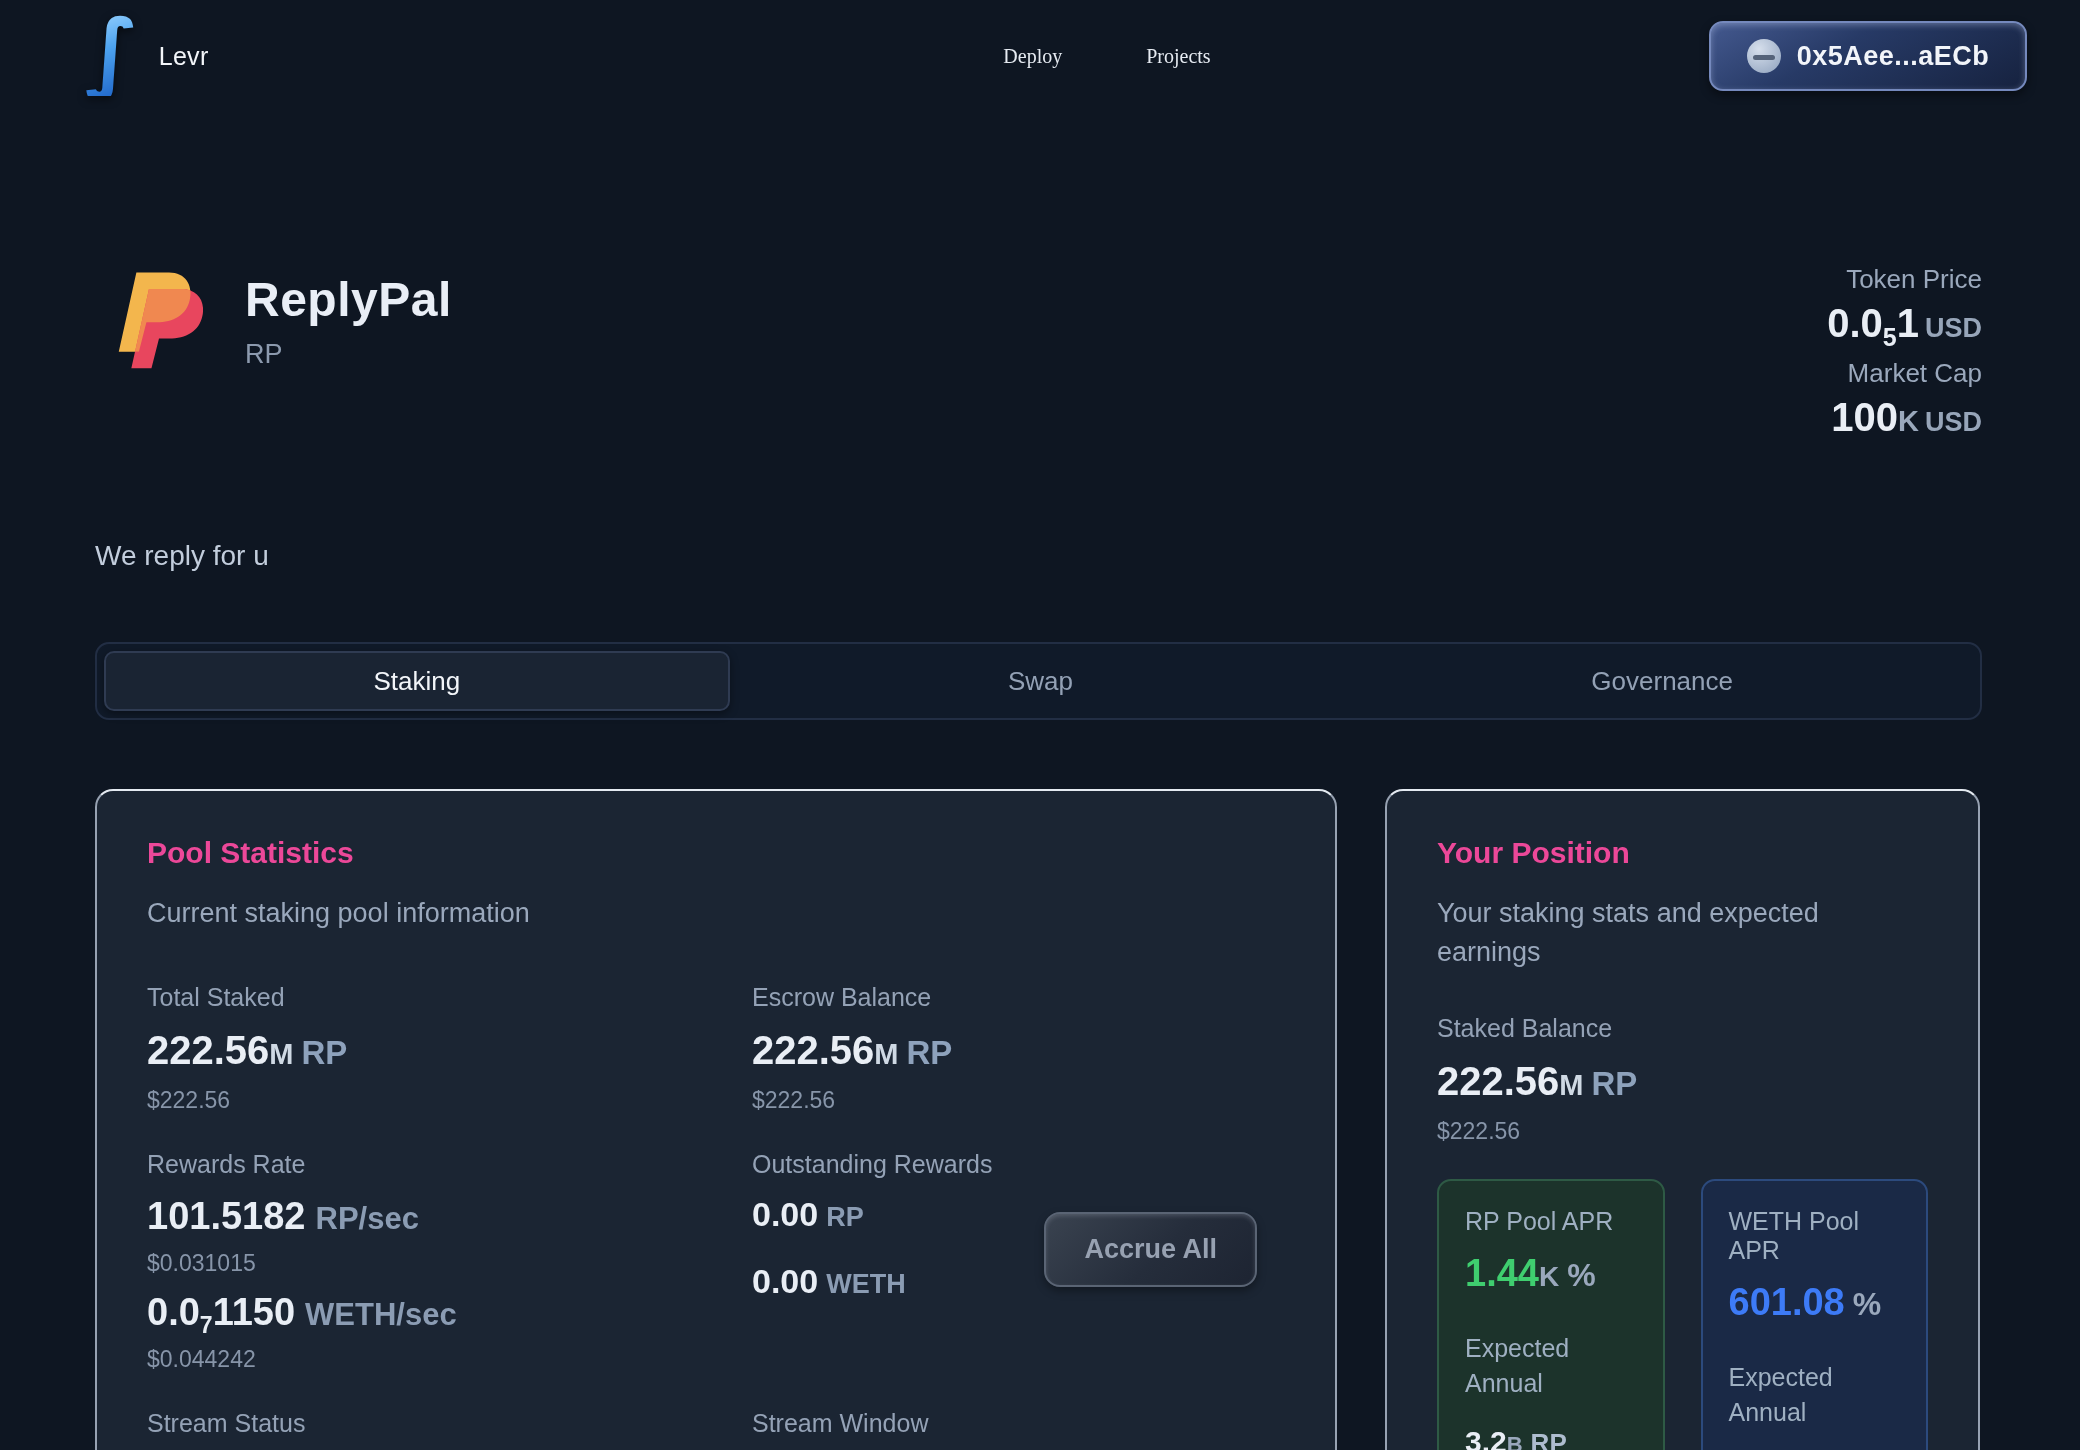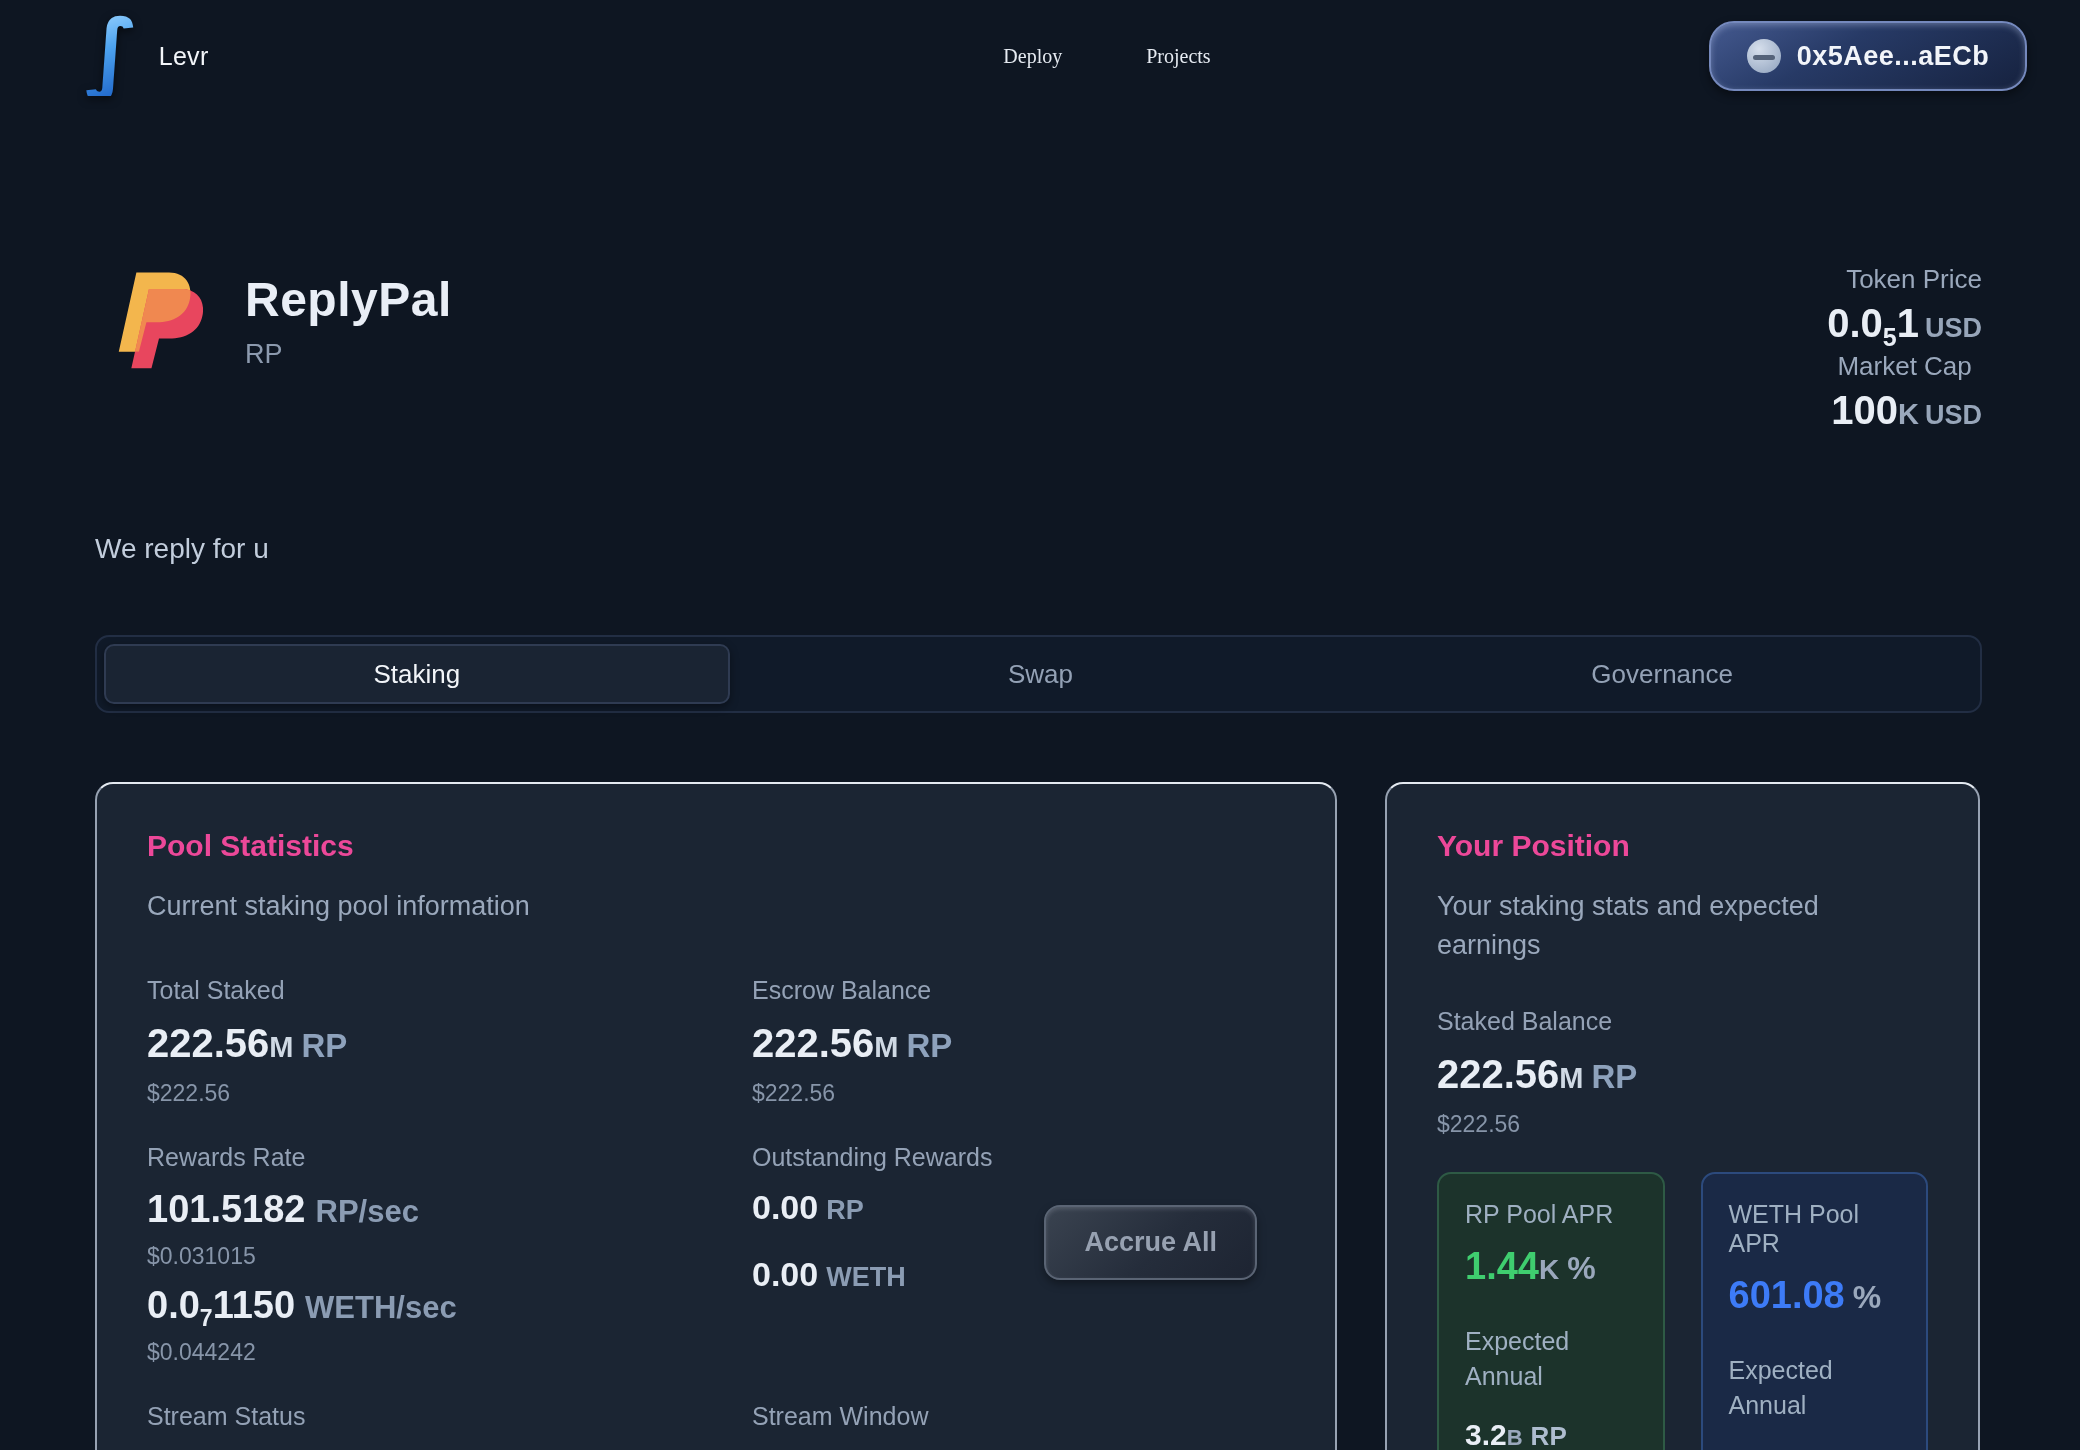--- a/index.html
+++ b/index.html
@@ -27,21 +27,21 @@
     filter:drop-shadow(0 3px 4px rgba(0,0,0,.55));
     transform:translateY(-4px);
   }
   .brand-name { font-size:25px; color:#f3f6fa; margin-left:20px; letter-spacing:.3px; }
   .top-nav { flex:1; display:flex; justify-content:center; gap:84px; }
   .nav-link { font-size:20px; color:#e6ebf2; cursor:pointer;font-family:Liberation Serif, serif; }
   .wallet-btn {
     display:flex; align-items:center; gap:16px;
     min-width:318px; height:70px; padding:0 30px;
     justify-content:center;
-    border-radius:25px;
+    border-radius:14px;
     background:linear-gradient(150deg,#44598f 0%,#273a66 40%,#16223f 100%);
     border:2px solid #7habc; border:2px solid #74height;
     border:2px solid #7589bd;
     box-shadow:inset 0 2px 6px rgba(205,220,255,.35), 0 4px 10px rgba(0,0,0,.45);
     cursor:pointer;
   }
   .wallet-avatar {
     width:34px; height:34px; border-radius:50%;
     background:radial-gradient(circle at 35% 30%, #d6dfec, #9cadc6 80%);
     position:relative; flex:0 0 auto;
@@ -62,21 +62,21 @@
   .token-titles { padding-top:10px; }
   .token-name { font-size:48px; font-weight:bold; color:#e9eef6; letter-spacing:.5px; }
   .token-symbol { font-size:27px; color:#8c9aae; margin-top:12px; }
 
   .market-block { text-align:right; padding-top:2px; }
   .m-label { font-size:26px; color:#9aa8bc; }
   .m-value { font-size:40px; font-weight:bold; color:#e9eef5; margin-top:6px; }
   .m-value .sub { font-size:25px; vertical-align:baseline; position:relative; top:9px; font-weight:bold; }
   .m-unit { font-size:27px; font-weight:bold; color:#97a5b9; margin-left:6px; }
   .m-suffix { font-size:29px; font-weight:bold; color:#9db0; color:#9aa8bc; }
-  .mt18 { margin-top:5px;text-align:center; }
+  .mt18 { margin-top:12px; }
 
   .token-desc { margin-top:100px; font-size:28px; color:#c2cddc; }
 
   
   .tabs {
     margin-top:70px; height:78px;
     border:2px solid #222e44; border-radius:14px;
     display:flex; align-items:stretch; padding:7px;
     background:#101a29;
   }

